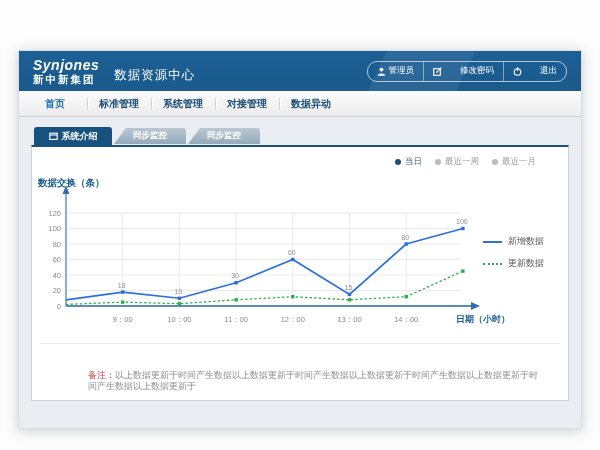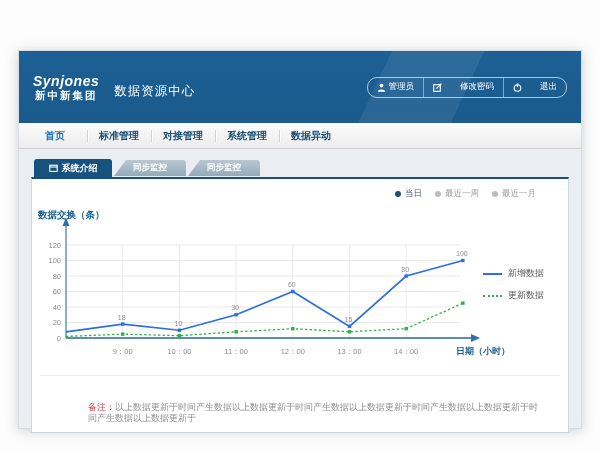--- a/index.html
+++ b/index.html
@@ -12,21 +12,21 @@
   .window{
     position:absolute;left:18px;top:50px;width:564px;height:379px;
     background:#eaeef2;border:1px solid #d8dde2;
     box-shadow:0 2px 12px rgba(70,80,90,.28);
     box-sizing:border-box;
   }
   
   .header{
     position:relative;height:40px;
     background:linear-gradient(180deg,var(--header-bg,#1d6095),#1a5a8c);
-    display:flex;align-items:center;padding:16px 14px;overflow:hidden;text-align:center;
+    display:flex;align-items:center;padding:0 14px;overflow:hidden;
   }
   .header::after{
     content:'';position:absolute;right:0;top:0;width:55%;height:100%;
     background:linear-gradient(115deg,transparent 35%,rgba(255,255,255,.07) 35%,rgba(255,255,255,.07) 62%,transparent 62%);
     pointer-events:none;
   }
   .logo{color:#fff;line-height:1;cursor:pointer;}
   .logo-en{font-size:14px;font-weight:bold;letter-spacing:.5px;font-style:italic;}
   .logo-cn{font-size:10.5px;font-weight:bold;letter-spacing:2px;margin-top:2px;}
   .app-title{color:#fff;font-size:12.5px;margin-left:15px;padding-top:8px;letter-spacing:1px;}
@@ -124,22 +124,22 @@
             <line x1="4.5" y1="0.4" x2="4.5" y2="4" stroke="#fff" fill="none" stroke-width="1.3"></line>
           </svg>
           <span>退出</span>
         </div>
       </div>
   </header>
 
   <nav class="nav" id="nav">
       <div class="nav-item active">首页</div>
       <div class="nav-item">标准管理</div>
+      <div class="nav-item">系统管理</div>
       <div class="nav-item">对接管理</div>
-      <div class="nav-item">系统管理</div>
       <div class="nav-item">数据异动</div>
     </nav>
 
   <div class="content">
     <div class="tabs" id="tabs">
         <div class="tab active">
           <svg width="9" height="9" viewBox="0 0 9 9">
             <rect x="0.8" y="1.2" width="7.4" height="6.2" stroke="#fff" fill="none" stroke-width="1.1"></rect>
             <line x1="0.8" y1="3" x2="8.2" y2="3" stroke="#fff" fill="none" stroke-width="1.1"></line>
           </svg>

